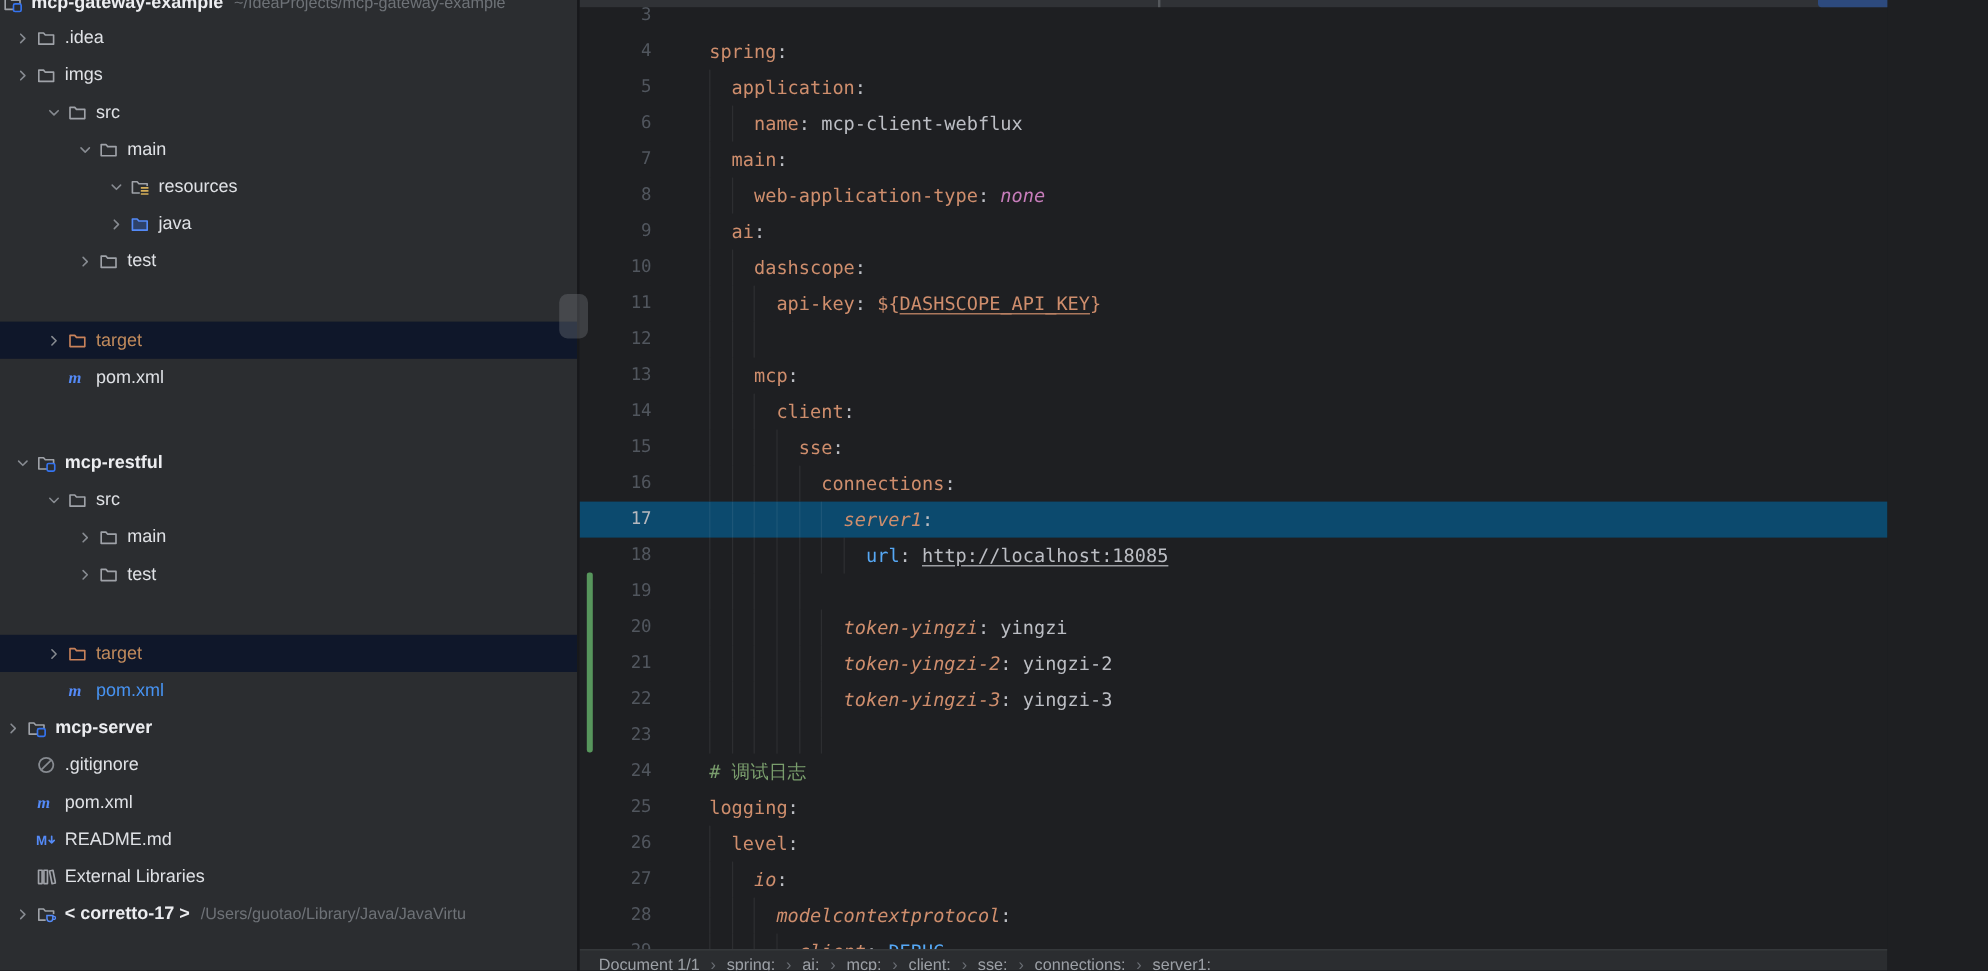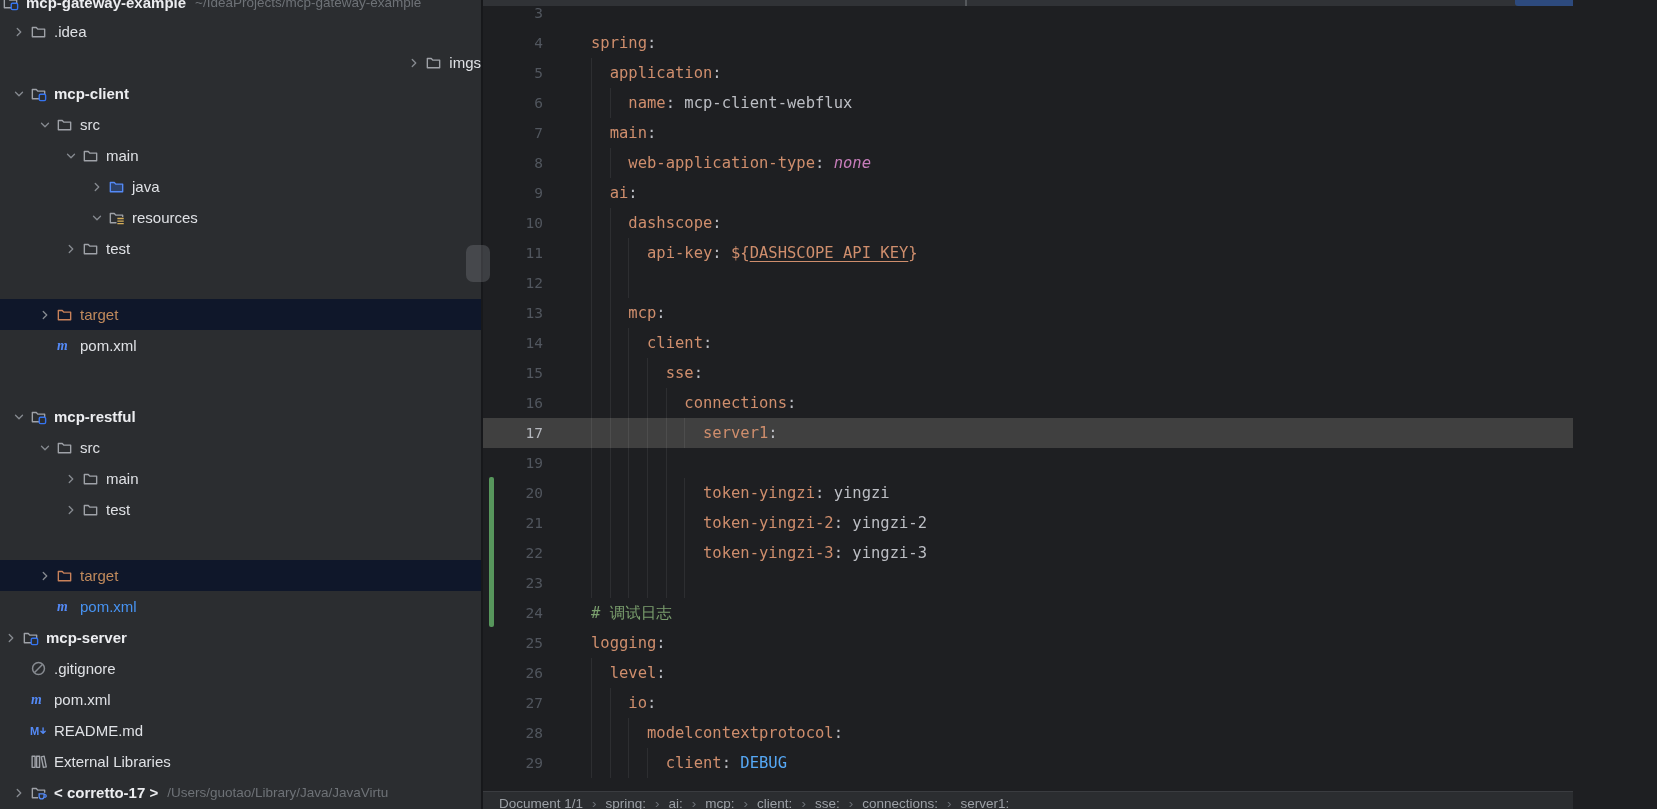--- a/index.html
+++ b/index.html
@@ -25,26 +25,26 @@
   
   .editor{position:absolute;left:483px;top:0;right:0;bottom:0;background:#1e1f22;overflow:hidden;}
   .tabstrip{position:absolute;top:0;left:0;right:0;height:6px;background:#303236;z-index:5;}
   .tab-sep{position:absolute;left:482px;top:0;width:2px;height:6px;background:#55585c;}
   .runwidget{position:absolute;left:1032px;top:0;width:64px;height:6px;border-radius:0 0 3px 3px;background:#2d4a7e;}
   .tick{position:absolute;top:0;width:2px;height:5px;background:#9da0a5;}
   .dots{position:absolute;left:1140px;top:2px;width:4px;height:3px;border-radius:50%;background:#cfd2d6;
         box-shadow:8px 0 0 #cfd2d6,16px 0 0 #cfd2d6;}
   #code{position:absolute;top:-2.3px;left:0;right:0;font-family:"DejaVu Sans Mono",monospace;font-size:15.5px;}
   .crow{position:relative;height:30px;line-height:30px;width:100%;}
-  .crow.current{background:#404040;}
+  .crow.current{background:#0c4a6e;}
   .crow.current .ln{color:#B5B8BE;}
   .ln{position:absolute;left:0;top:0;width:60px;text-align:right;color:#51565E;font-size:14.5px;}
   .ctext{position:absolute;left:108px;top:0;white-space:pre;}
   .guide{position:absolute;top:0;width:1px;height:30px;background:rgba(255,255,255,.07);}
-  .tk-k{color:#CF8E6D}.tk-ki{color:#CF8E6D;}
+  .tk-k{color:#CF8E6D}.tk-ki{color:#CF8E6D;font-style:italic}
   .tk-v{color:#BCBEC4}
   .tk-p{color:#C77DBB;font-style:italic}
   .tk-b{color:#56A8F5}
   .tk-u{color:#BCBEC4;text-decoration:underline;text-underline-offset:3px}
   .tk-ku{color:#CF8E6D;text-decoration:underline;text-underline-offset:3px}
   .tk-c{color:#7A9E6D}
   .changebar{position:absolute;left:6px;top:477px;width:5px;height:150px;background:#57965C;border-radius:2px;z-index:3;}
   
   .crumbbar{position:absolute;left:0;right:0;bottom:0;height:13px;background:#2b2d30;border-top:1px solid #3a3c40;
             z-index:10;overflow:hidden;display:flex;align-items:flex-start;padding:4px 0 0 16px;
@@ -75,102 +75,88 @@
               <path d="M6 4l4 4-4 4" stroke="#878B91" stroke-width="1.5" fill="none" stroke-linecap="round" stroke-linejoin="round"></path>
             </svg>
           </span>
           <span class="ticon">
             <svg width="17" height="17" viewBox="0 0 16 16">
               <path d="M2.2 4.2h3.7l1.4 1.6h6.5v7.2H2.2z" fill="none" stroke="#9FA2A8" stroke-width="1.3" stroke-linejoin="round"></path>
             </svg>
           </span>
           <span class="tlabel">.idea</span>
         </div>
-        <div class="trow" style="padding-left: 8px; justify-content: flex-end;">
+        <div class="trow" style="padding-left: 8px;">
           <span class="chev">
             <svg width="14" height="14" viewBox="0 0 16 16">
               <path d="M6 4l4 4-4 4" stroke="#878B91" stroke-width="1.5" fill="none" stroke-linecap="round" stroke-linejoin="round"></path>
             </svg>
           </span>
           <span class="ticon">
             <svg width="17" height="17" viewBox="0 0 16 16">
               <path d="M2.2 4.2h3.7l1.4 1.6h6.5v7.2H2.2z" fill="none" stroke="#9FA2A8" stroke-width="1.3" stroke-linejoin="round"></path>
             </svg>
           </span>
           <span class="tlabel">imgs</span>
         </div>
-        <div class="trow" style="padding-left: 8px;">
+        <div class="trow" style="padding-left: 34px;">
           <span class="chev">
             <svg width="14" height="14" viewBox="0 0 16 16">
               <path d="M4 6l4 4 4-4" stroke="#878B91" stroke-width="1.5" fill="none" stroke-linecap="round" stroke-linejoin="round"></path>
             </svg>
           </span>
           <span class="ticon">
             <svg width="17" height="17" viewBox="0 0 16 16">
               <path d="M2.2 4.2h3.7l1.4 1.6h6.5v7.2H2.2z" fill="none" stroke="#9FA2A8" stroke-width="1.3" stroke-linejoin="round"></path>
-              <rect x="8.7" y="8.7" width="6" height="6" rx="1.2" fill="#2b2d30" stroke="#3574F0" stroke-width="1.3"></rect>
-            </svg>
-          </span>
-          <span class="tlabel bold">mcp-client</span>
-        </div>
-        <div class="trow" style="padding-left: 34px;">
+            </svg>
+          </span>
+          <span class="tlabel">src</span>
+        </div>
+        <div class="trow" style="padding-left: 60px;">
           <span class="chev">
             <svg width="14" height="14" viewBox="0 0 16 16">
               <path d="M4 6l4 4 4-4" stroke="#878B91" stroke-width="1.5" fill="none" stroke-linecap="round" stroke-linejoin="round"></path>
             </svg>
           </span>
           <span class="ticon">
             <svg width="17" height="17" viewBox="0 0 16 16">
               <path d="M2.2 4.2h3.7l1.4 1.6h6.5v7.2H2.2z" fill="none" stroke="#9FA2A8" stroke-width="1.3" stroke-linejoin="round"></path>
             </svg>
           </span>
-          <span class="tlabel">src</span>
-        </div>
-        <div class="trow" style="padding-left: 60px;">
-          <span class="chev">
-            <svg width="14" height="14" viewBox="0 0 16 16">
-              <path d="M4 6l4 4 4-4" stroke="#878B91" stroke-width="1.5" fill="none" stroke-linecap="round" stroke-linejoin="round"></path>
-            </svg>
-          </span>
-          <span class="ticon">
-            <svg width="17" height="17" viewBox="0 0 16 16">
-              <path d="M2.2 4.2h3.7l1.4 1.6h6.5v7.2H2.2z" fill="none" stroke="#9FA2A8" stroke-width="1.3" stroke-linejoin="round"></path>
-            </svg>
-          </span>
           <span class="tlabel">main</span>
-        </div>
-        <div class="trow" style="padding-left: 86px;">
-          <span class="chev">
-            <svg width="14" height="14" viewBox="0 0 16 16">
-              <path d="M6 4l4 4-4 4" stroke="#878B91" stroke-width="1.5" fill="none" stroke-linecap="round" stroke-linejoin="round"></path>
-            </svg>
-          </span>
-          <span class="ticon">
-            <svg width="17" height="17" viewBox="0 0 16 16">
-              <path d="M2.2 4.2h3.7l1.4 1.6h6.5v7.2H2.2z" fill="rgba(53,116,240,.30)" stroke="#548AF7" stroke-width="1.3" stroke-linejoin="round"></path>
-            </svg>
-          </span>
-          <span class="tlabel">java</span>
         </div>
         <div class="trow" style="padding-left: 86px;">
           <span class="chev">
             <svg width="14" height="14" viewBox="0 0 16 16">
               <path d="M4 6l4 4 4-4" stroke="#878B91" stroke-width="1.5" fill="none" stroke-linecap="round" stroke-linejoin="round"></path>
             </svg>
           </span>
           <span class="ticon">
             <svg width="17" height="17" viewBox="0 0 16 16">
               <path d="M2.2 4.2h3.7l1.4 1.6h6.5v7.2H2.2z" fill="none" stroke="#9FA2A8" stroke-width="1.3" stroke-linejoin="round"></path>
               <rect x="8" y="7.6" width="7.6" height="7.6" fill="#2b2d30"></rect>
               <g stroke="#D6AE58" stroke-width="1.3">
                 <path d="M8.8 9h6M8.8 11.4h6M8.8 13.8h6"></path>
               </g>
             </svg>
           </span>
           <span class="tlabel">resources</span>
+        </div>
+        <div class="trow" style="padding-left: 86px;">
+          <span class="chev">
+            <svg width="14" height="14" viewBox="0 0 16 16">
+              <path d="M6 4l4 4-4 4" stroke="#878B91" stroke-width="1.5" fill="none" stroke-linecap="round" stroke-linejoin="round"></path>
+            </svg>
+          </span>
+          <span class="ticon">
+            <svg width="17" height="17" viewBox="0 0 16 16">
+              <path d="M2.2 4.2h3.7l1.4 1.6h6.5v7.2H2.2z" fill="rgba(53,116,240,.30)" stroke="#548AF7" stroke-width="1.3" stroke-linejoin="round"></path>
+            </svg>
+          </span>
+          <span class="tlabel">java</span>
         </div>
         <div class="trow" style="padding-left: 60px;">
           <span class="chev">
             <svg width="14" height="14" viewBox="0 0 16 16">
               <path d="M6 4l4 4-4 4" stroke="#878B91" stroke-width="1.5" fill="none" stroke-linecap="round" stroke-linejoin="round"></path>
             </svg>
           </span>
           <span class="ticon">
             <svg width="17" height="17" viewBox="0 0 16 16">
               <path d="M2.2 4.2h3.7l1.4 1.6h6.5v7.2H2.2z" fill="none" stroke="#9FA2A8" stroke-width="1.3" stroke-linejoin="round"></path>
@@ -443,20 +429,31 @@
         </div>
         <div class="crow current">
           <span class="ln">17</span>
           <span class="guide" style="left: calc(0ch + 108px);"></span>
           <span class="guide" style="left: calc(2ch + 108px);"></span>
           <span class="guide" style="left: calc(4ch + 108px);"></span>
           <span class="guide" style="left: calc(6ch + 108px);"></span>
           <span class="guide" style="left: calc(8ch + 108px);"></span>
           <span class="guide" style="left: calc(10ch + 108px);"></span>
           <span class="ctext"><span class="tk-v">            </span><span class="tk-ki">server1</span><span class="tk-v">:</span></span>
+        </div>
+        <div class="crow">
+          <span class="ln">18</span>
+          <span class="guide" style="left: calc(0ch + 108px);"></span>
+          <span class="guide" style="left: calc(2ch + 108px);"></span>
+          <span class="guide" style="left: calc(4ch + 108px);"></span>
+          <span class="guide" style="left: calc(6ch + 108px);"></span>
+          <span class="guide" style="left: calc(8ch + 108px);"></span>
+          <span class="guide" style="left: calc(10ch + 108px);"></span>
+          <span class="guide" style="left: calc(12ch + 108px);"></span>
+          <span class="ctext"><span class="tk-v">              </span><span class="tk-b">url</span><span class="tk-v">: </span><span class="tk-u">http://localhost:18085</span></span>
         </div>
         <div class="crow">
           <span class="ln">19</span>
           <span class="guide" style="left: calc(0ch + 108px);"></span>
           <span class="guide" style="left: calc(2ch + 108px);"></span>
           <span class="guide" style="left: calc(4ch + 108px);"></span>
           <span class="guide" style="left: calc(6ch + 108px);"></span>
           <span class="guide" style="left: calc(8ch + 108px);"></span>
         </div>
         <div class="crow">

